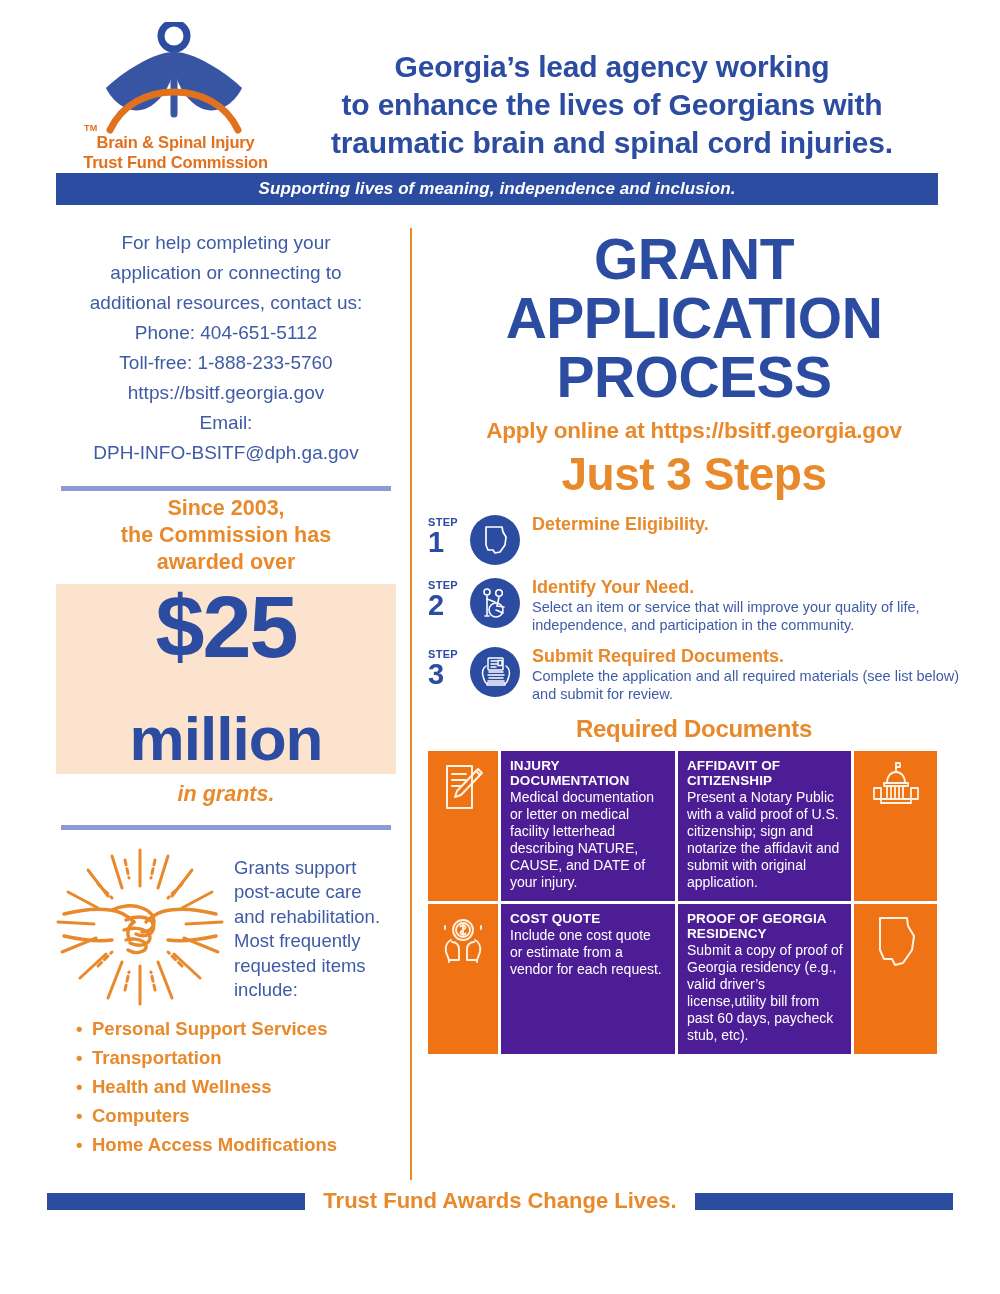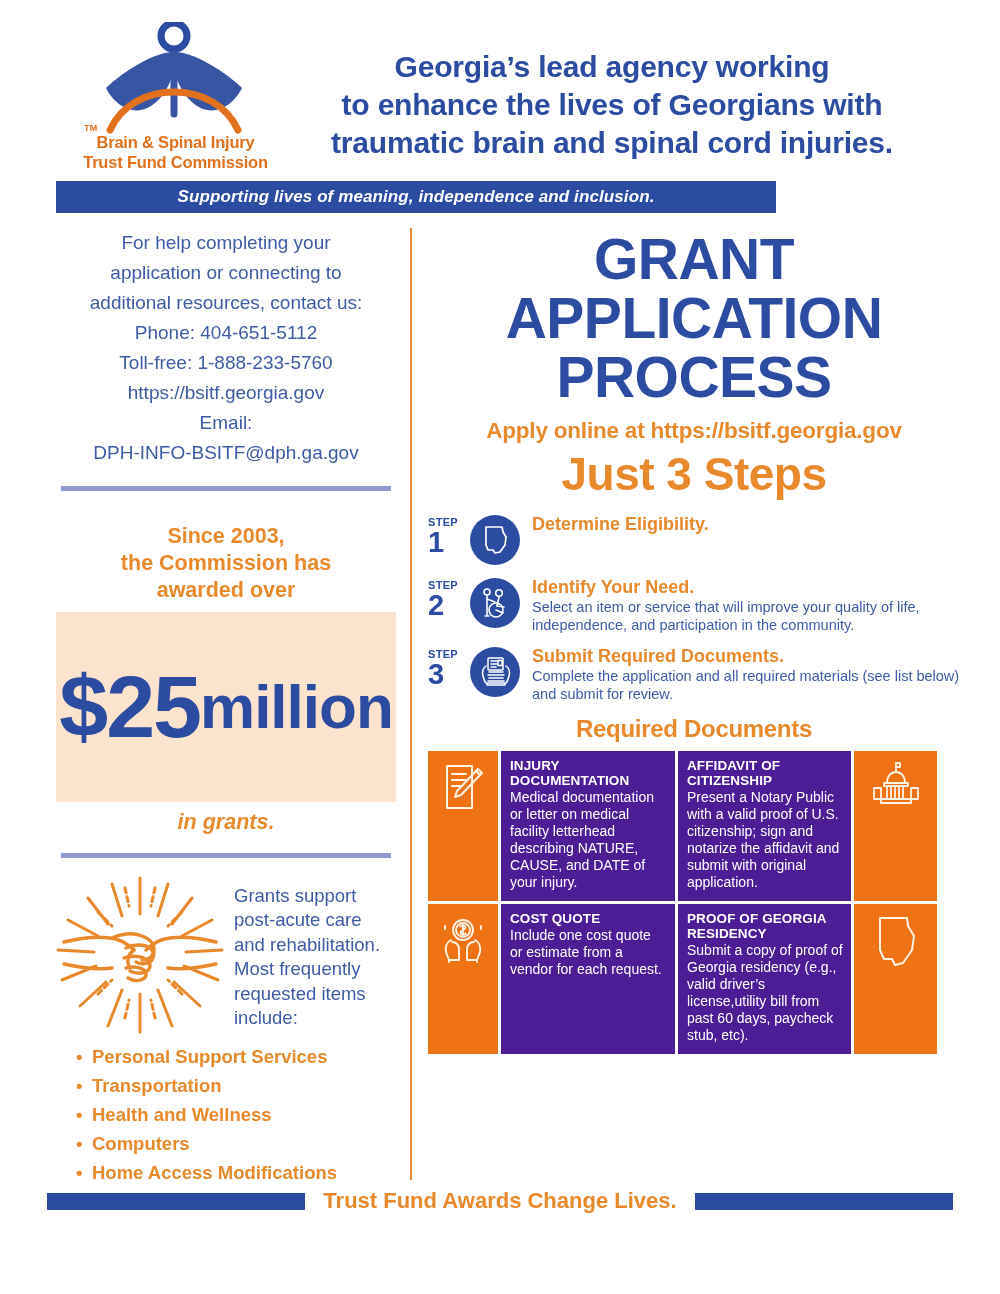--- a/index.html
+++ b/index.html
@@ -64,22 +64,22 @@
     text-align: center;
     color: #2B4CA0;
     font-weight: bold;
     font-size: 30px;
     line-height: 38px;
     letter-spacing: -.2px;
   }
 
   .tagline-bar {
     position: absolute;
-    left: 56px; top: 181px;
-    width: 720px; height: 32px;
+    left: 56px; top: 173px;
+    width: 882px; height: 32px;
     background: #2B4CA0;
   }
   .tagline-bar span {
     display: block;
     text-align: center;
     color: #ffffff;
     font-style: italic;
     font-weight: bold;
     font-size: 17px;
     line-height: 32px;
@@ -108,36 +108,36 @@
     line-height: 30px;
   }
   .hdivider {
     width: 330px;
     height: 5px;
     background: #8E9AD1;
     margin: 18px auto 0 auto;
   }
 
   .since-head {
-    margin-top: 32px;
+    margin-top: 4px;
     text-align: center;
     color: #E8892B;
     font-weight: bold;
     font-size: 21.5px;
     line-height: 27px;
   }
   .stat-box {
     margin-top: 8px;
     width: 340px;
     height: 190px;
     background: #FBE3CD;
     display: flex;
-    flex-direction: row;
+    flex-direction: column;
     align-items: center;
-    justify-content: center;
+    justify-content: space-between;
   }
   .stat-amount {
     color: #2B4CA0;
     font-weight: bold;
     font-size: 88px;
     line-height: 86px;
     letter-spacing: -2px;
   }
   .stat-unit {
     color: #2B4CA0;

